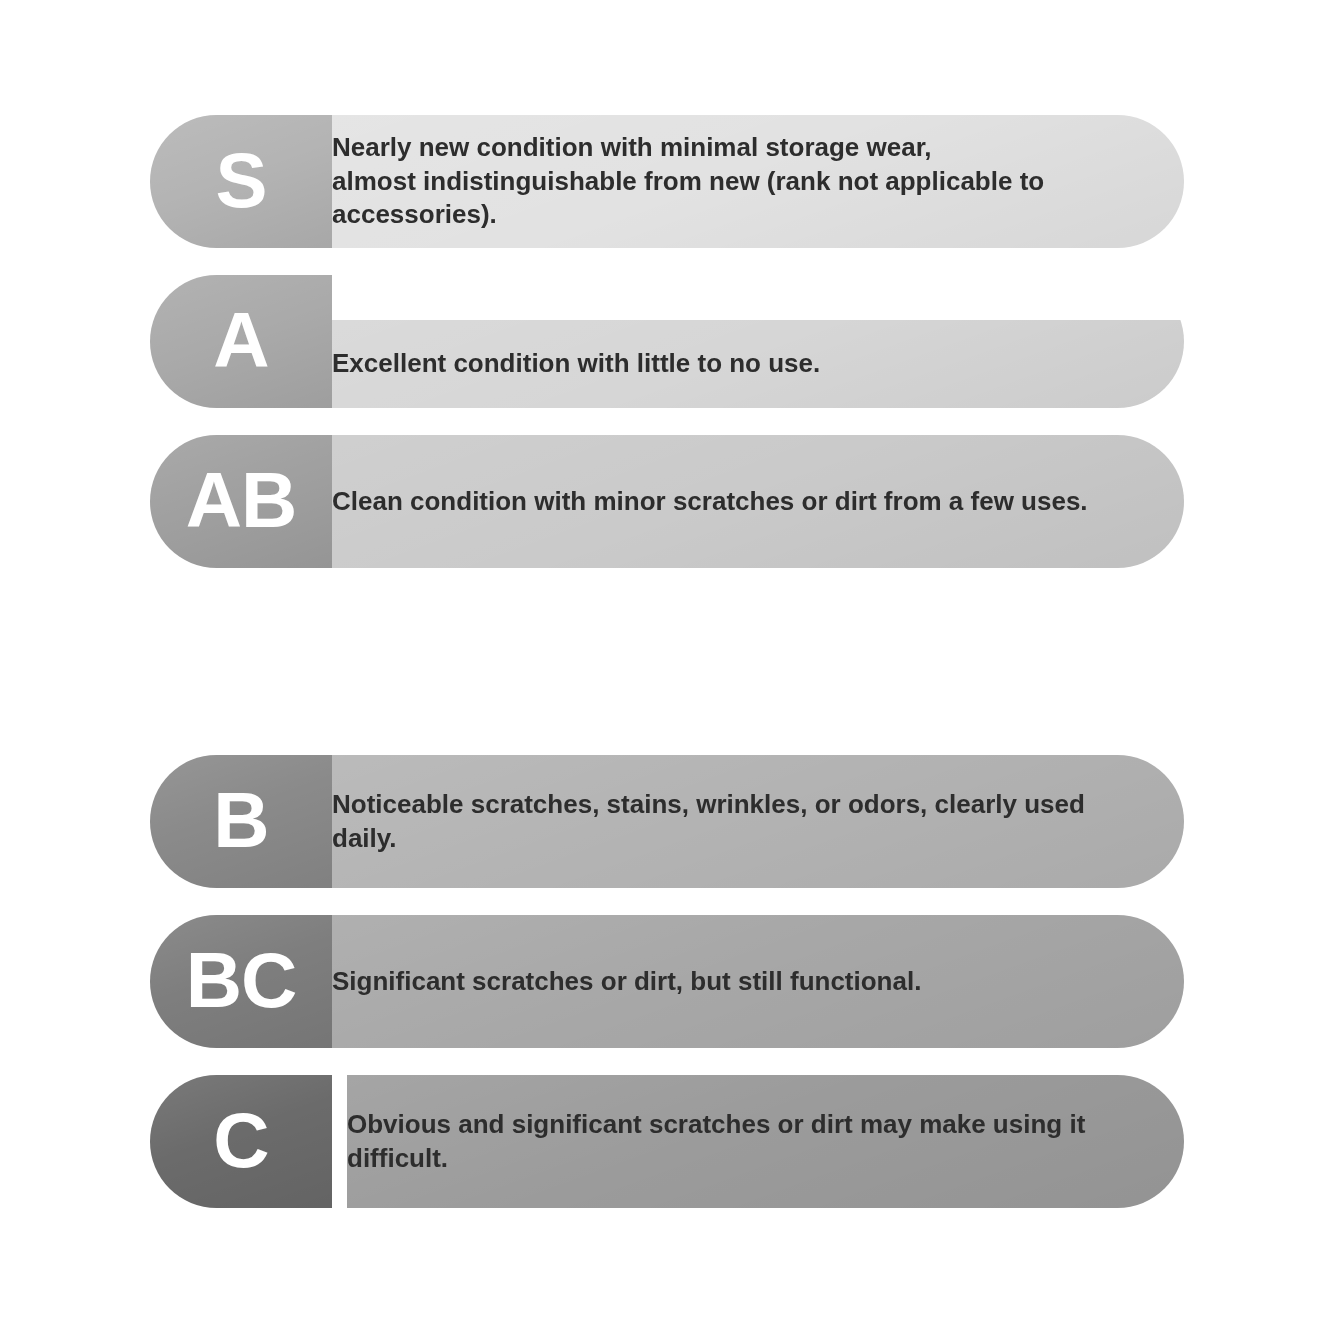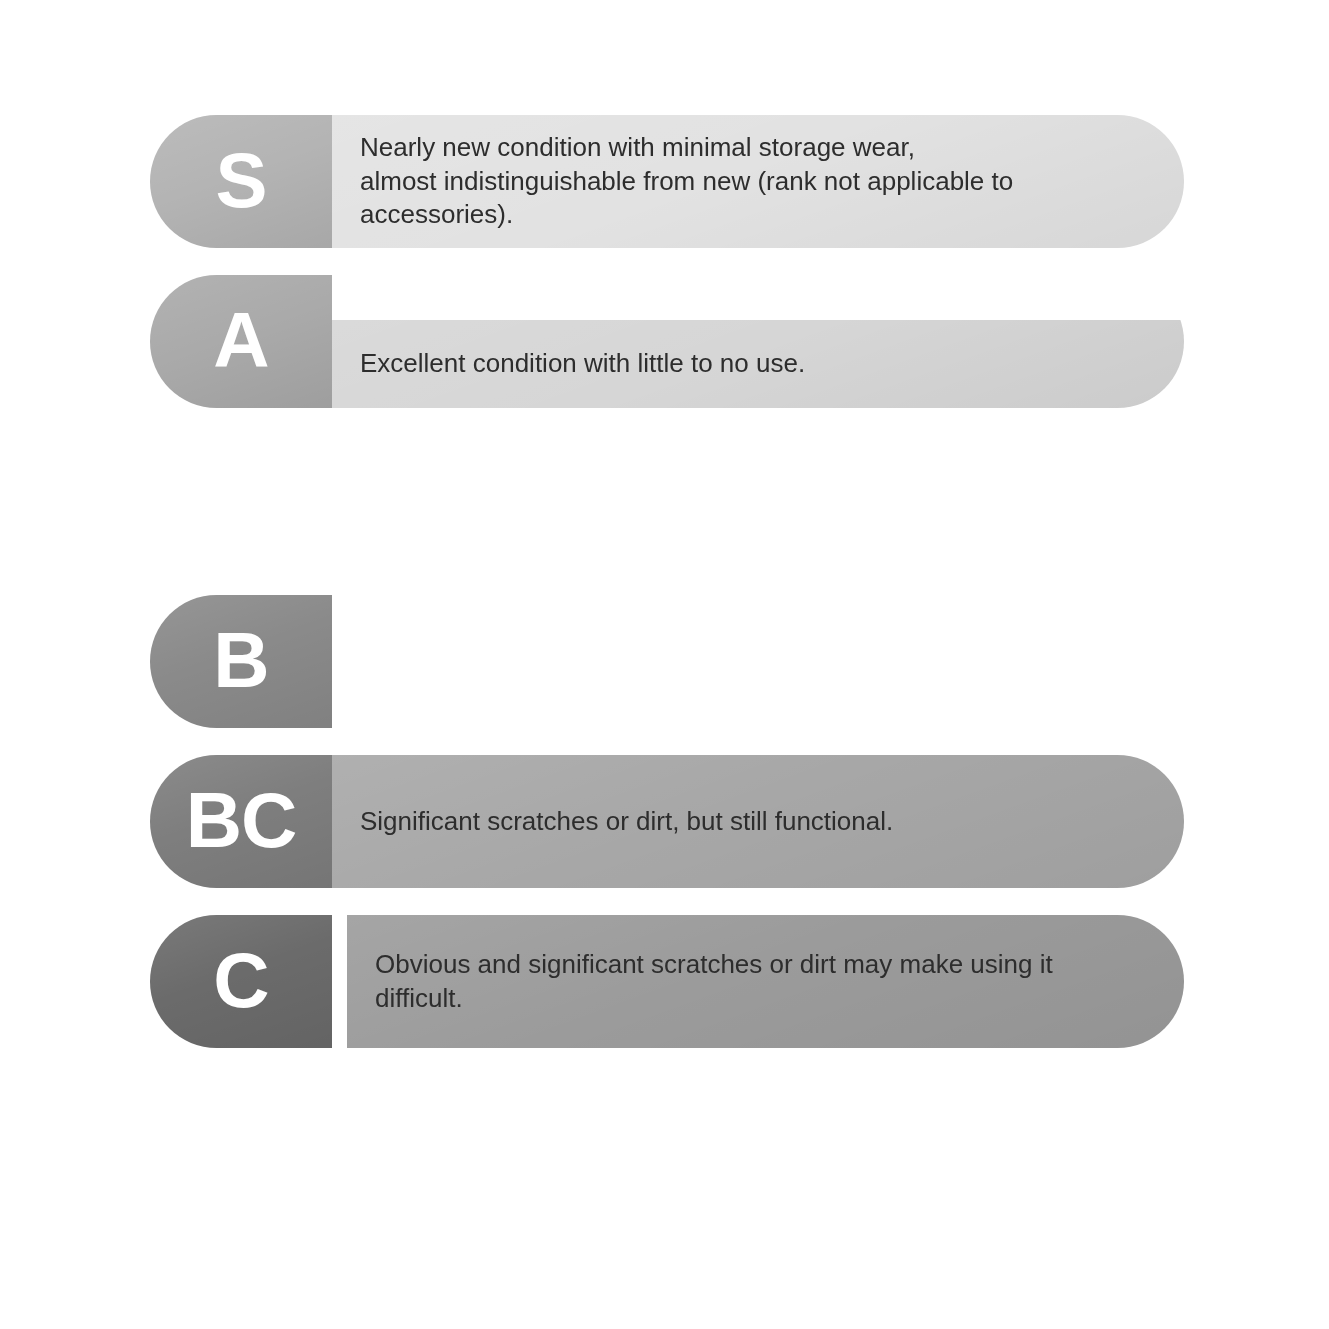--- a/index.html
+++ b/index.html
@@ -41,23 +41,23 @@
     font-size: 78px;
     font-weight: bold;
     letter-spacing: -1px;
     line-height: 1;
     transform: translateY(-2px);
   }
   .rank-body {
     flex: 1 1 auto;
     display: flex;
     align-items: center;
-    padding-left: 28px;
     padding-right: 40px;
     background-image: linear-gradient(160deg, rgba(255,255,255,0.10) 0%, rgba(255,255,255,0.0) 45%, rgba(0,0,0,0.05) 100%);
+    font-weight: bold;
   }
   .rank-description {
     color: #2d2d2d;
     font-size: 26px;
     line-height: 1.3;
     white-space: pre-line;
   }
 </style>
 </head>
 <body style="background-color: rgb(255, 255, 255);">
@@ -76,27 +76,38 @@
 
   <div class="rank-row">
     <div class="rank-badge" style="background-color: rgb(170, 170, 170);">
       <span class="rank-letter">A</span>
     </div>
     <div class="rank-body" style="background-color: rgb(214, 214, 214); margin-top: 45px;">
       <span class="rank-description">Excellent condition with little to no use.</span>
     </div>
   </div>
 
+  <div class="rank-row">
+    <div class="rank-badge" style="background-color: rgb(160, 160, 160);">
+      <span class="rank-letter">AB</span>
+    </div>
+    <div class="rank-body" style="background-color: rgb(202, 202, 202);">
+      <span class="rank-description">Clean condition with minor scratches or dirt from a few uses.</span>
+    </div>
+  </div>
 
   <div class="rank-row">
   </div>
 
   <div class="rank-row">
     <div class="rank-badge" style="background-color: rgb(138, 138, 138);">
       <span class="rank-letter">B</span>
+    </div>
+    <div class="rank-body" style="background-color: rgb(179, 179, 179);">
+      <span class="rank-description">Noticeable scratches, stains, wrinkles, or odors, clearly used daily.</span>
     </div>
   </div>
 
   <div class="rank-row">
     <div class="rank-badge" style="background-color: rgb(126, 126, 126);">
       <span class="rank-letter">BC</span>
     </div>
     <div class="rank-body" style="background-color: rgb(167, 167, 167);">
       <span class="rank-description">Significant scratches or dirt, but still functional.</span>
     </div>

